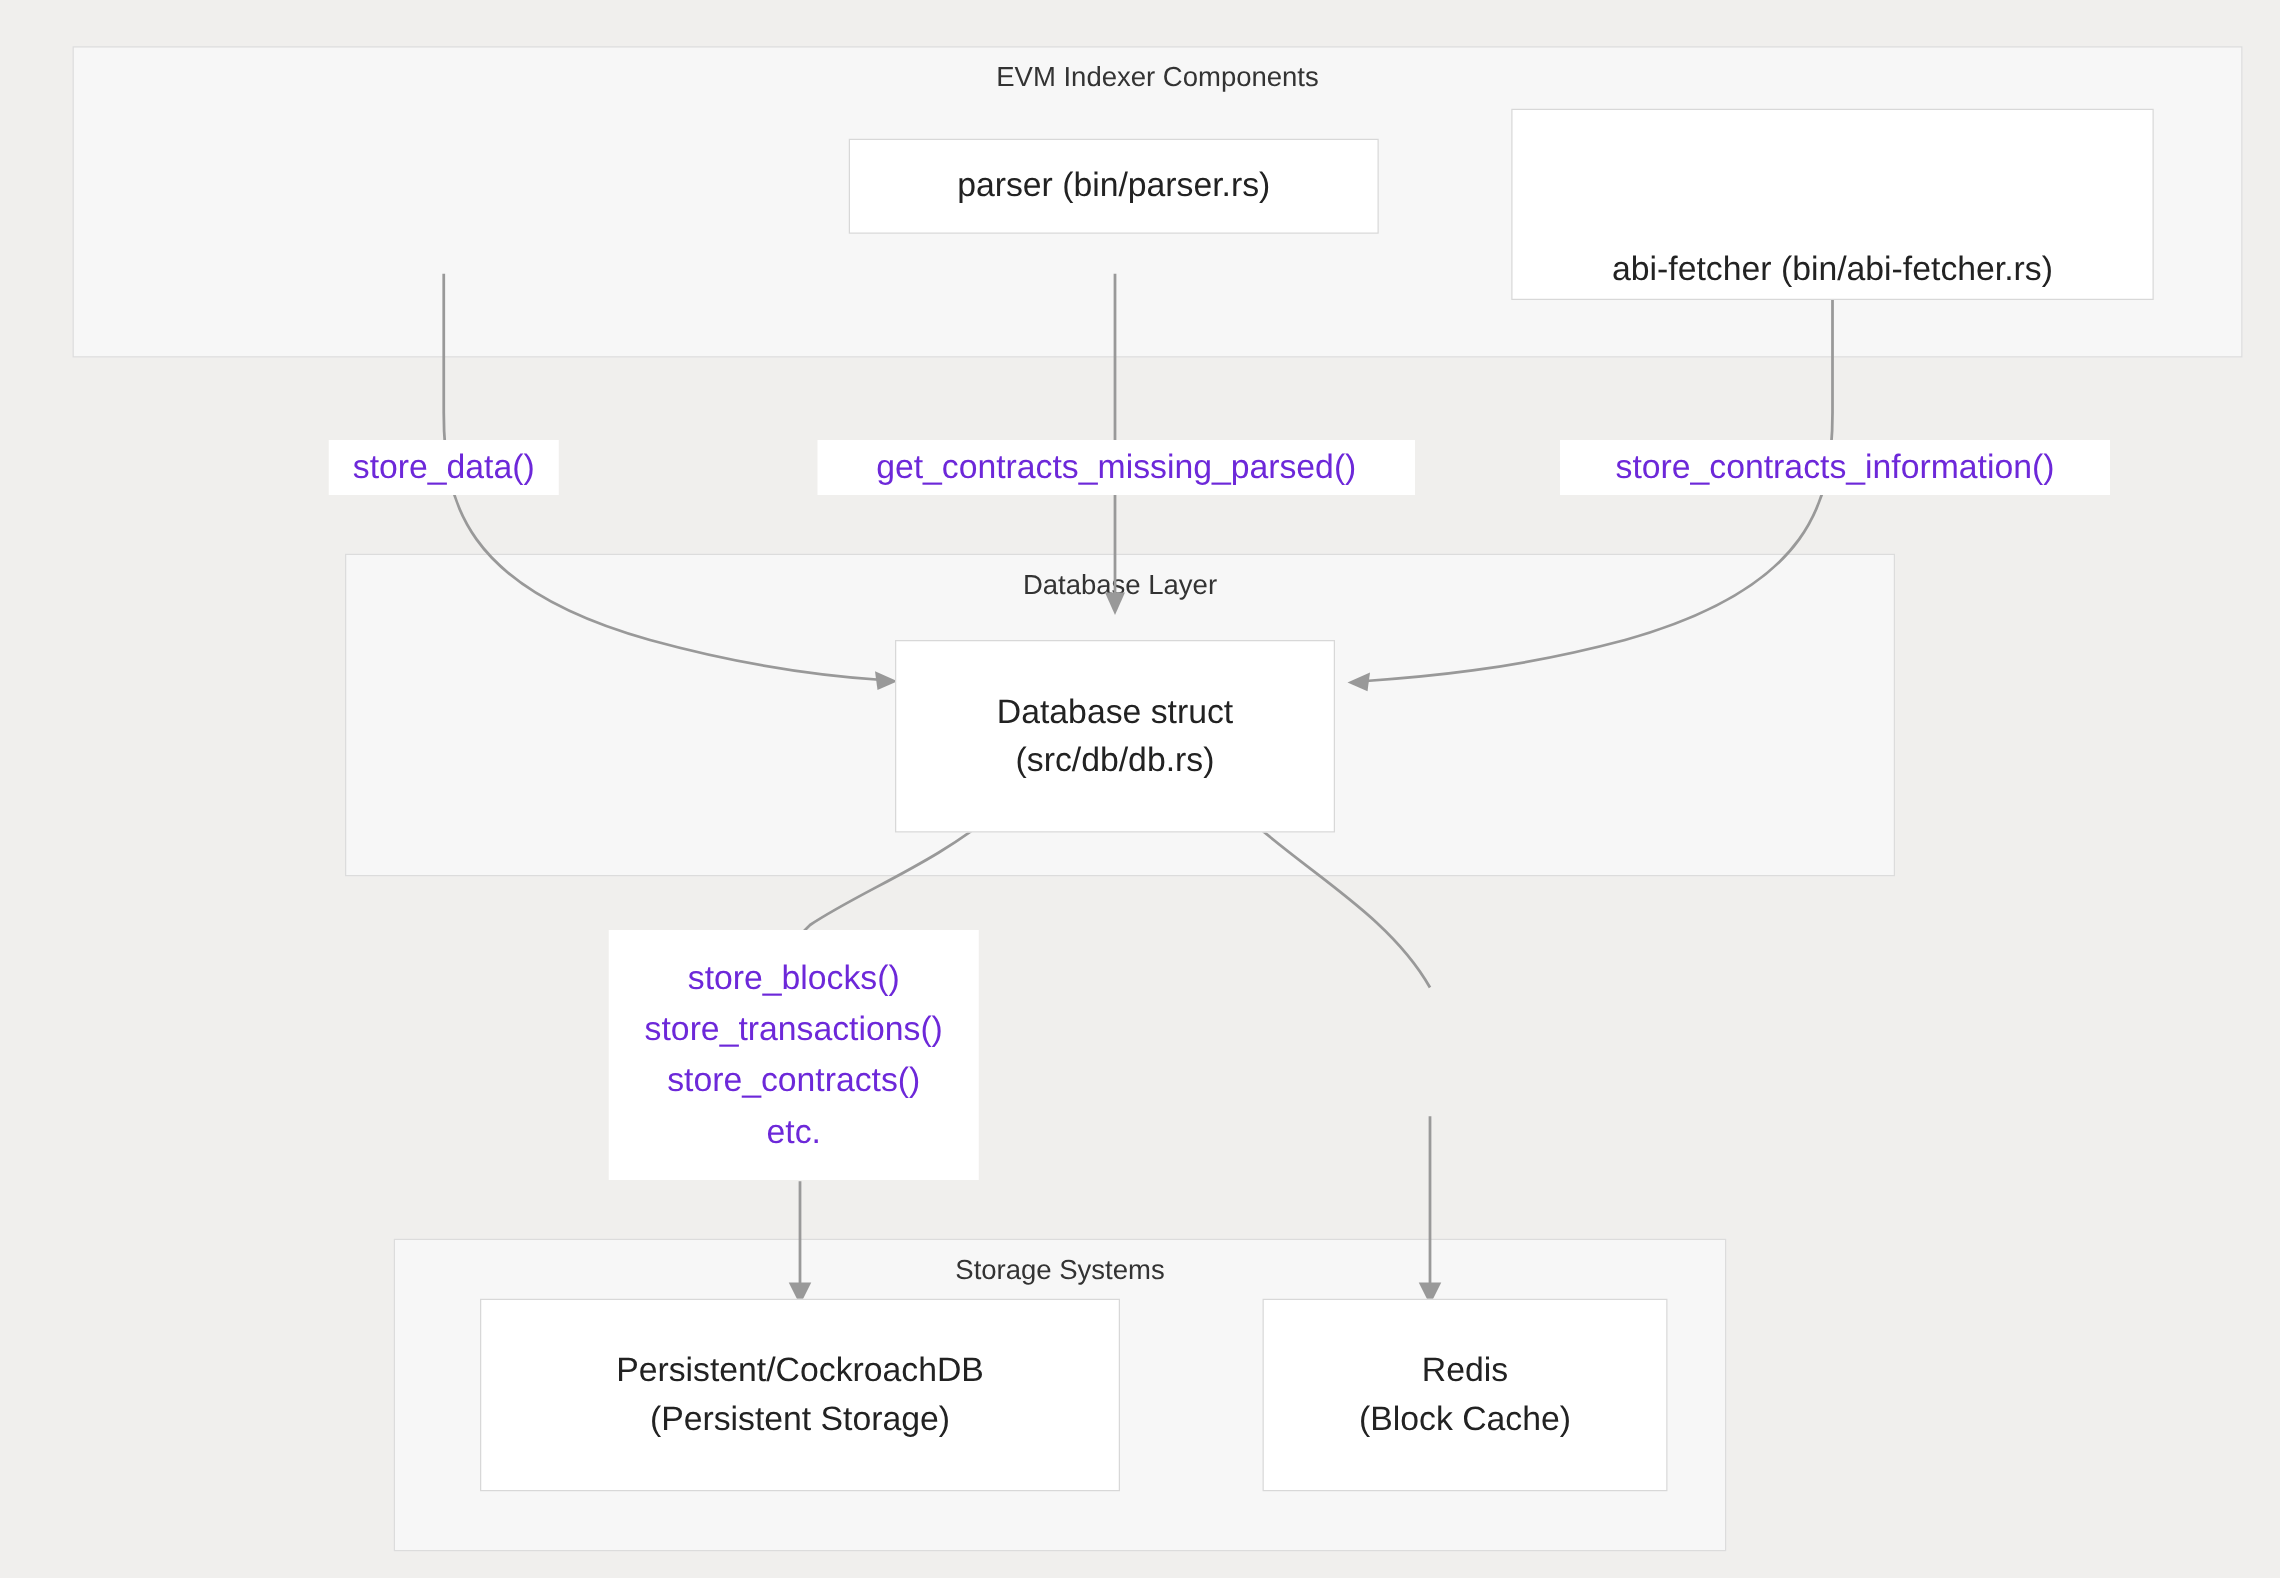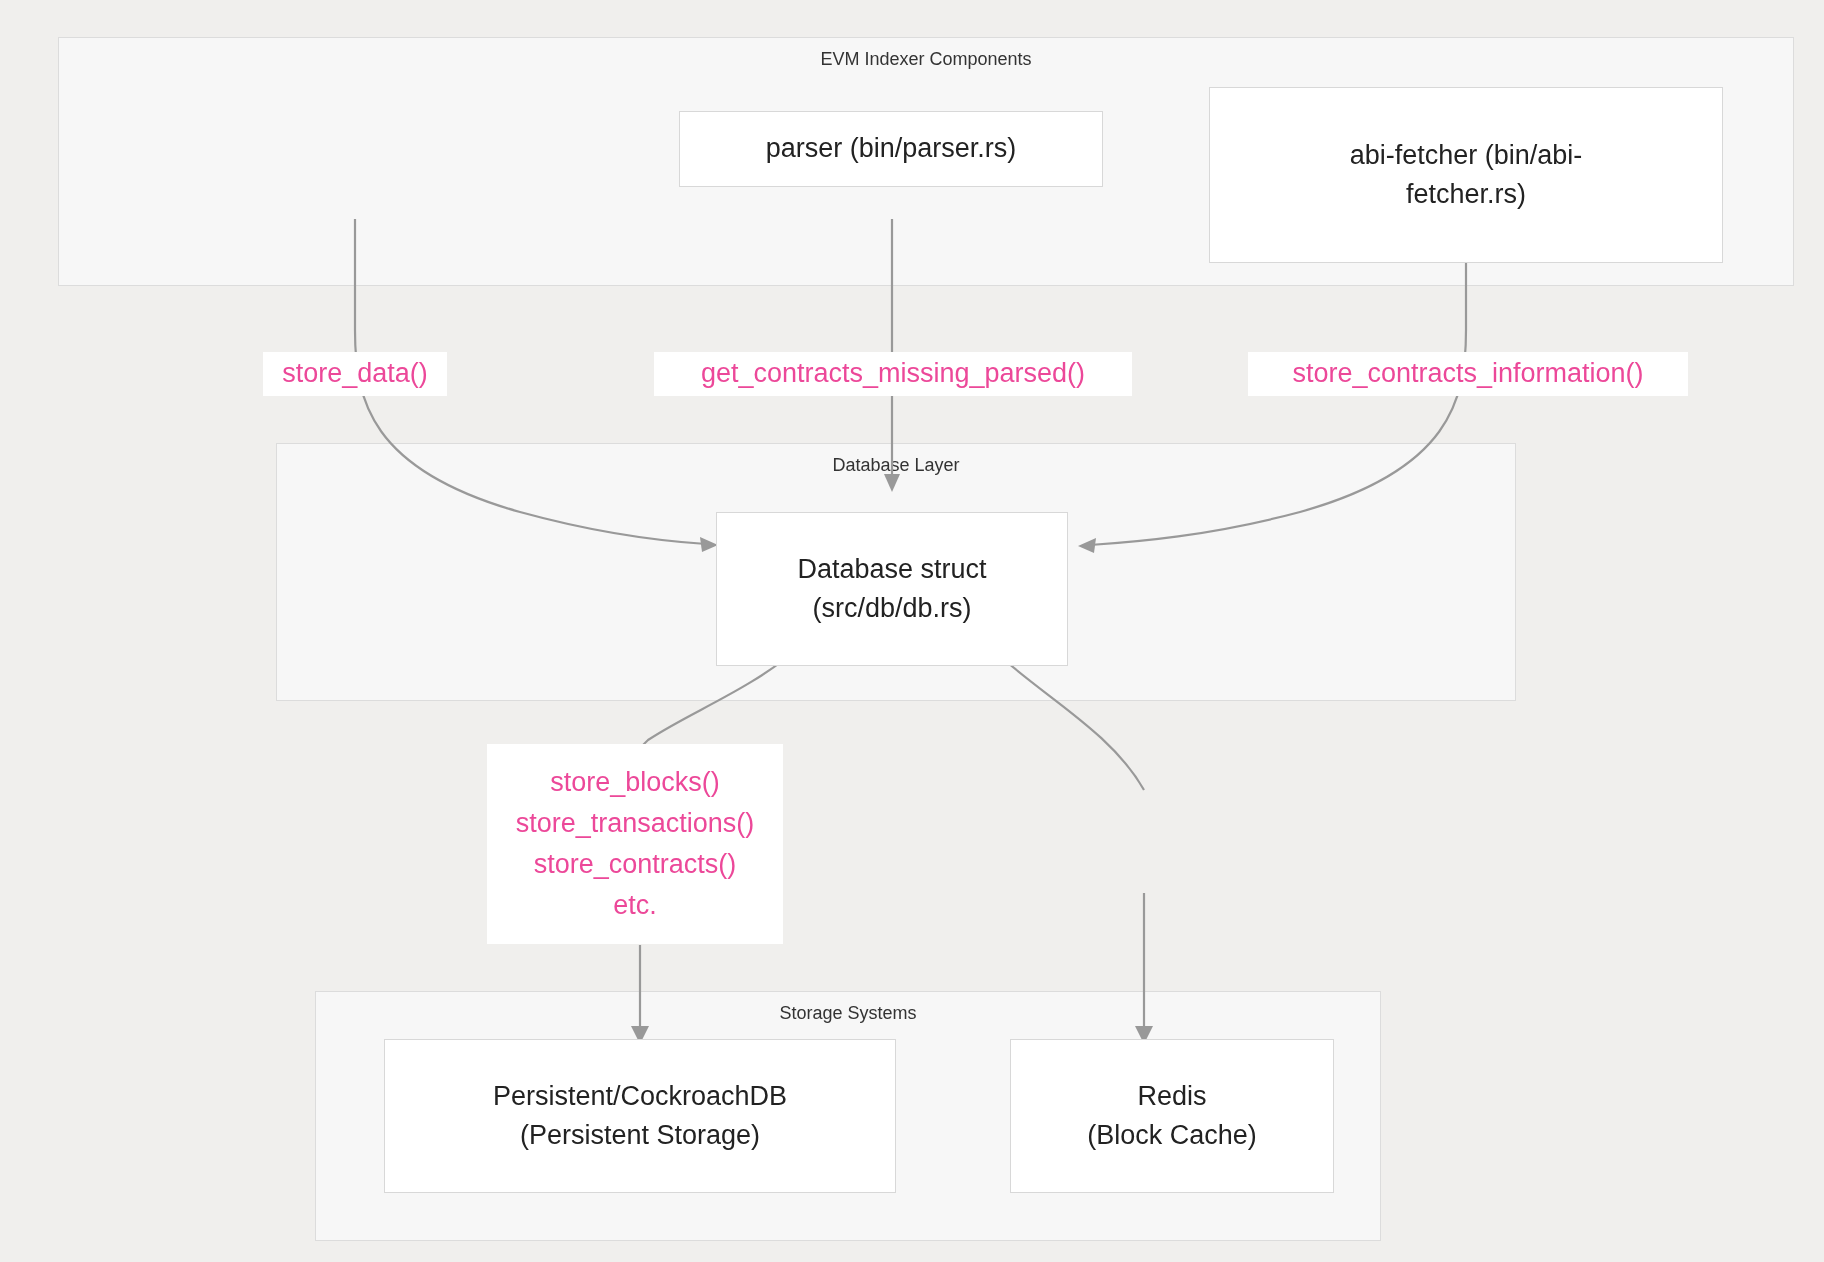--- a/index.html
+++ b/index.html
@@ -25,21 +25,21 @@
     background: #f7f7f7;
     border: 1px solid #dcdcdc;
     box-sizing: border-box;
   }
   .cluster-title {
     position: absolute;
     top: 10px;
     left: 0;
     right: 0;
     text-align: center;
-    font-size: 18px;
+    font-size: 22px;
     color: #333333;
     line-height: 1.25;
     white-space: nowrap;
   }
   
   .node {
     position: absolute;
     background: #ffffff;
     border: 1px solid #d8d8d8;
     box-sizing: border-box;
@@ -50,21 +50,21 @@
     font-size: 27px;
     color: #222222;
     line-height: 1.45;
     padding: 4px 10px;
   }
   .node .ln { display: block; }
   
   .edge-label {
     position: absolute;
     background: #ffffff;
-    color: #ec4899;
+    color: #6d28d9;
     font-size: 27px;
     line-height: 1.52;
     text-align: center;
     white-space: nowrap;
     padding: 2px 4px;
     box-sizing: border-box;
     display: flex;
     flex-direction: column;
     align-items: center;
     justify-content: center;
@@ -130,21 +130,21 @@
       <path d="M 990,647 C 1040,695 1110,730 1144,790 M 1144,893 L 1144,1030"></path>
       <polygon points="1144,1044 1135,1026 1153,1026"></polygon>
     </g>
   </svg>
 
 
   <div class="node" style="left:679px; top:111px; width:424px; height:76px;">
     <span class="ln">parser (bin/parser.rs)</span>
   </div>
 
-  <div class="node" style="left:1209px; top:87px; width:514px; height:176px; flex-direction:column;">
+  <div class="node" style="left:1209px; top:87px; width:514px; height:153px; flex-direction:row;align-items:flex-end;">
     <span class="ln">abi-fetcher (bin/abi-</span>
     <span class="ln">fetcher.rs)</span>
   </div>
 
   <div class="node" style="left:716px; top:492px; width:352px; height:154px; flex-direction:column;margin-top:20px;">
     <span class="ln">Database struct</span>
     <span class="ln">(src/db/db.rs)</span>
   </div>
 
   <div class="node" style="left:384px; top:1039px; width:512px; height:154px; flex-direction:column;">

